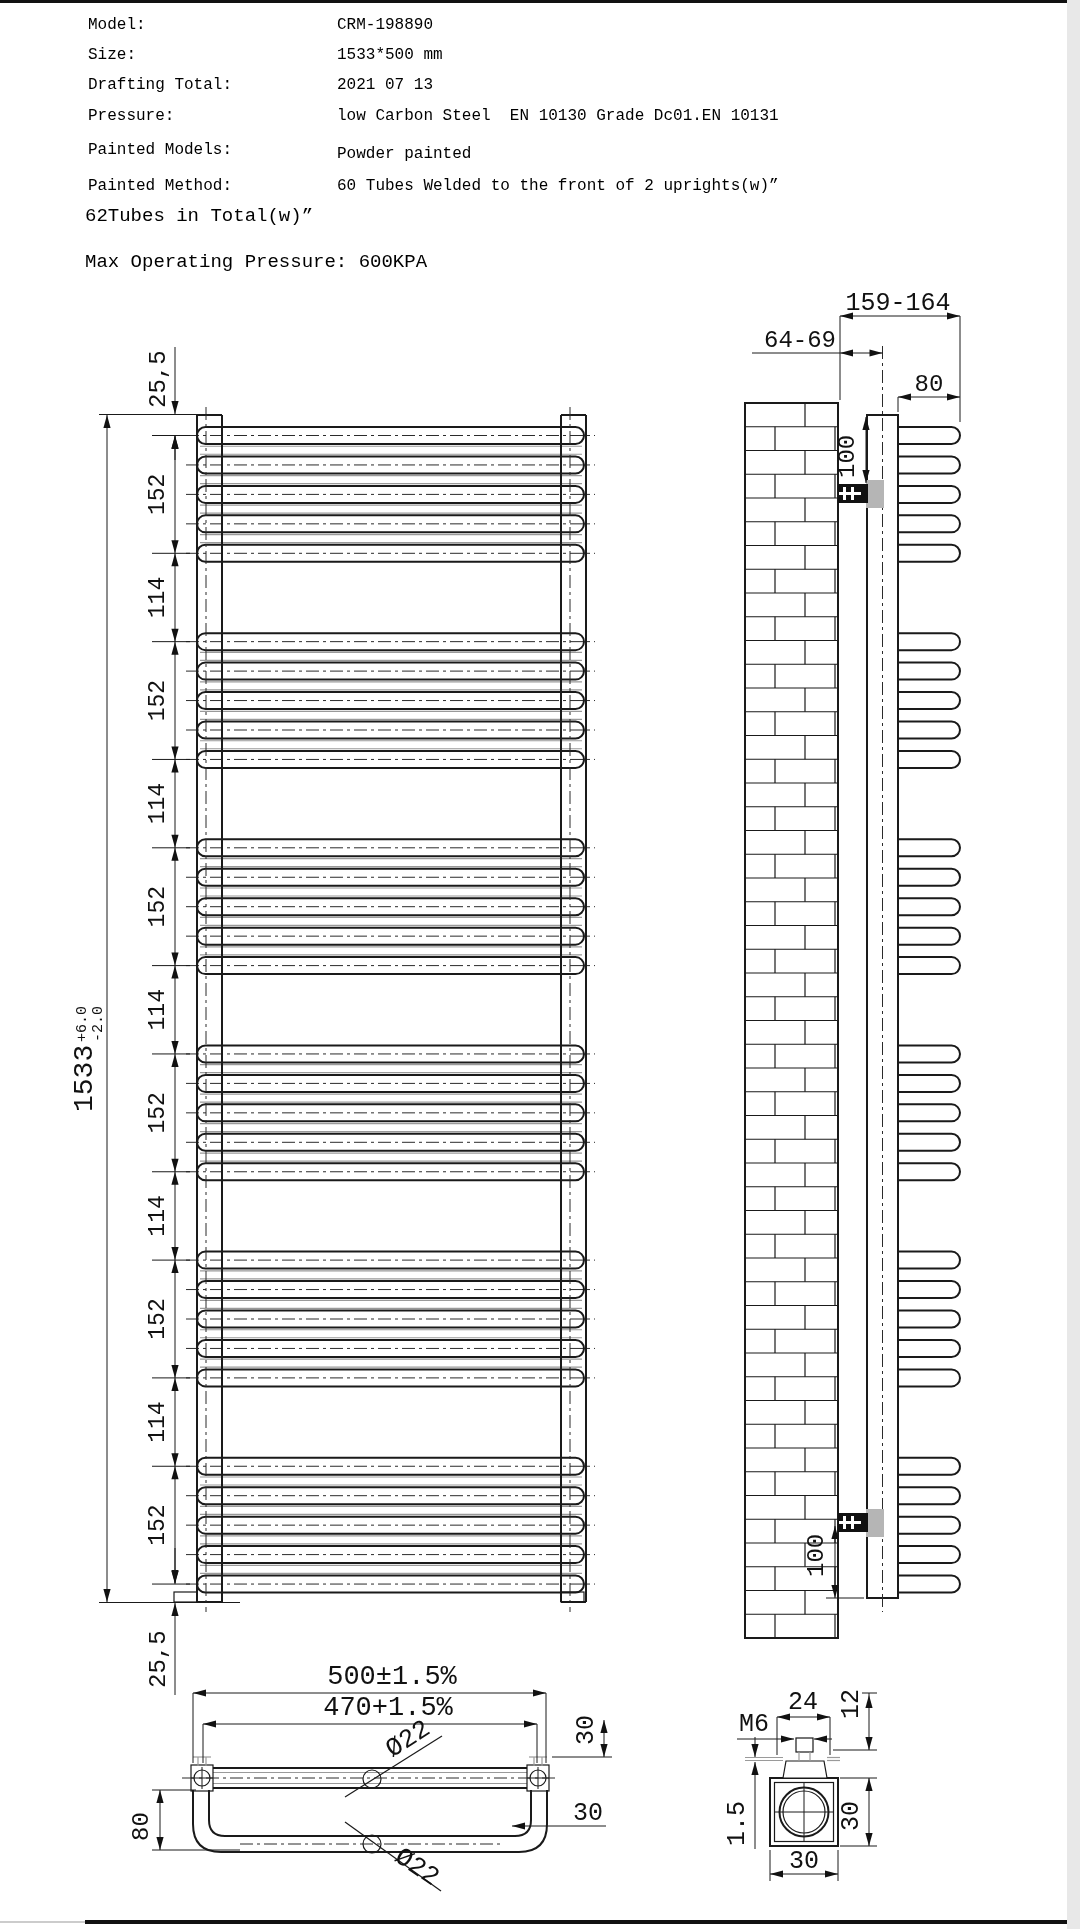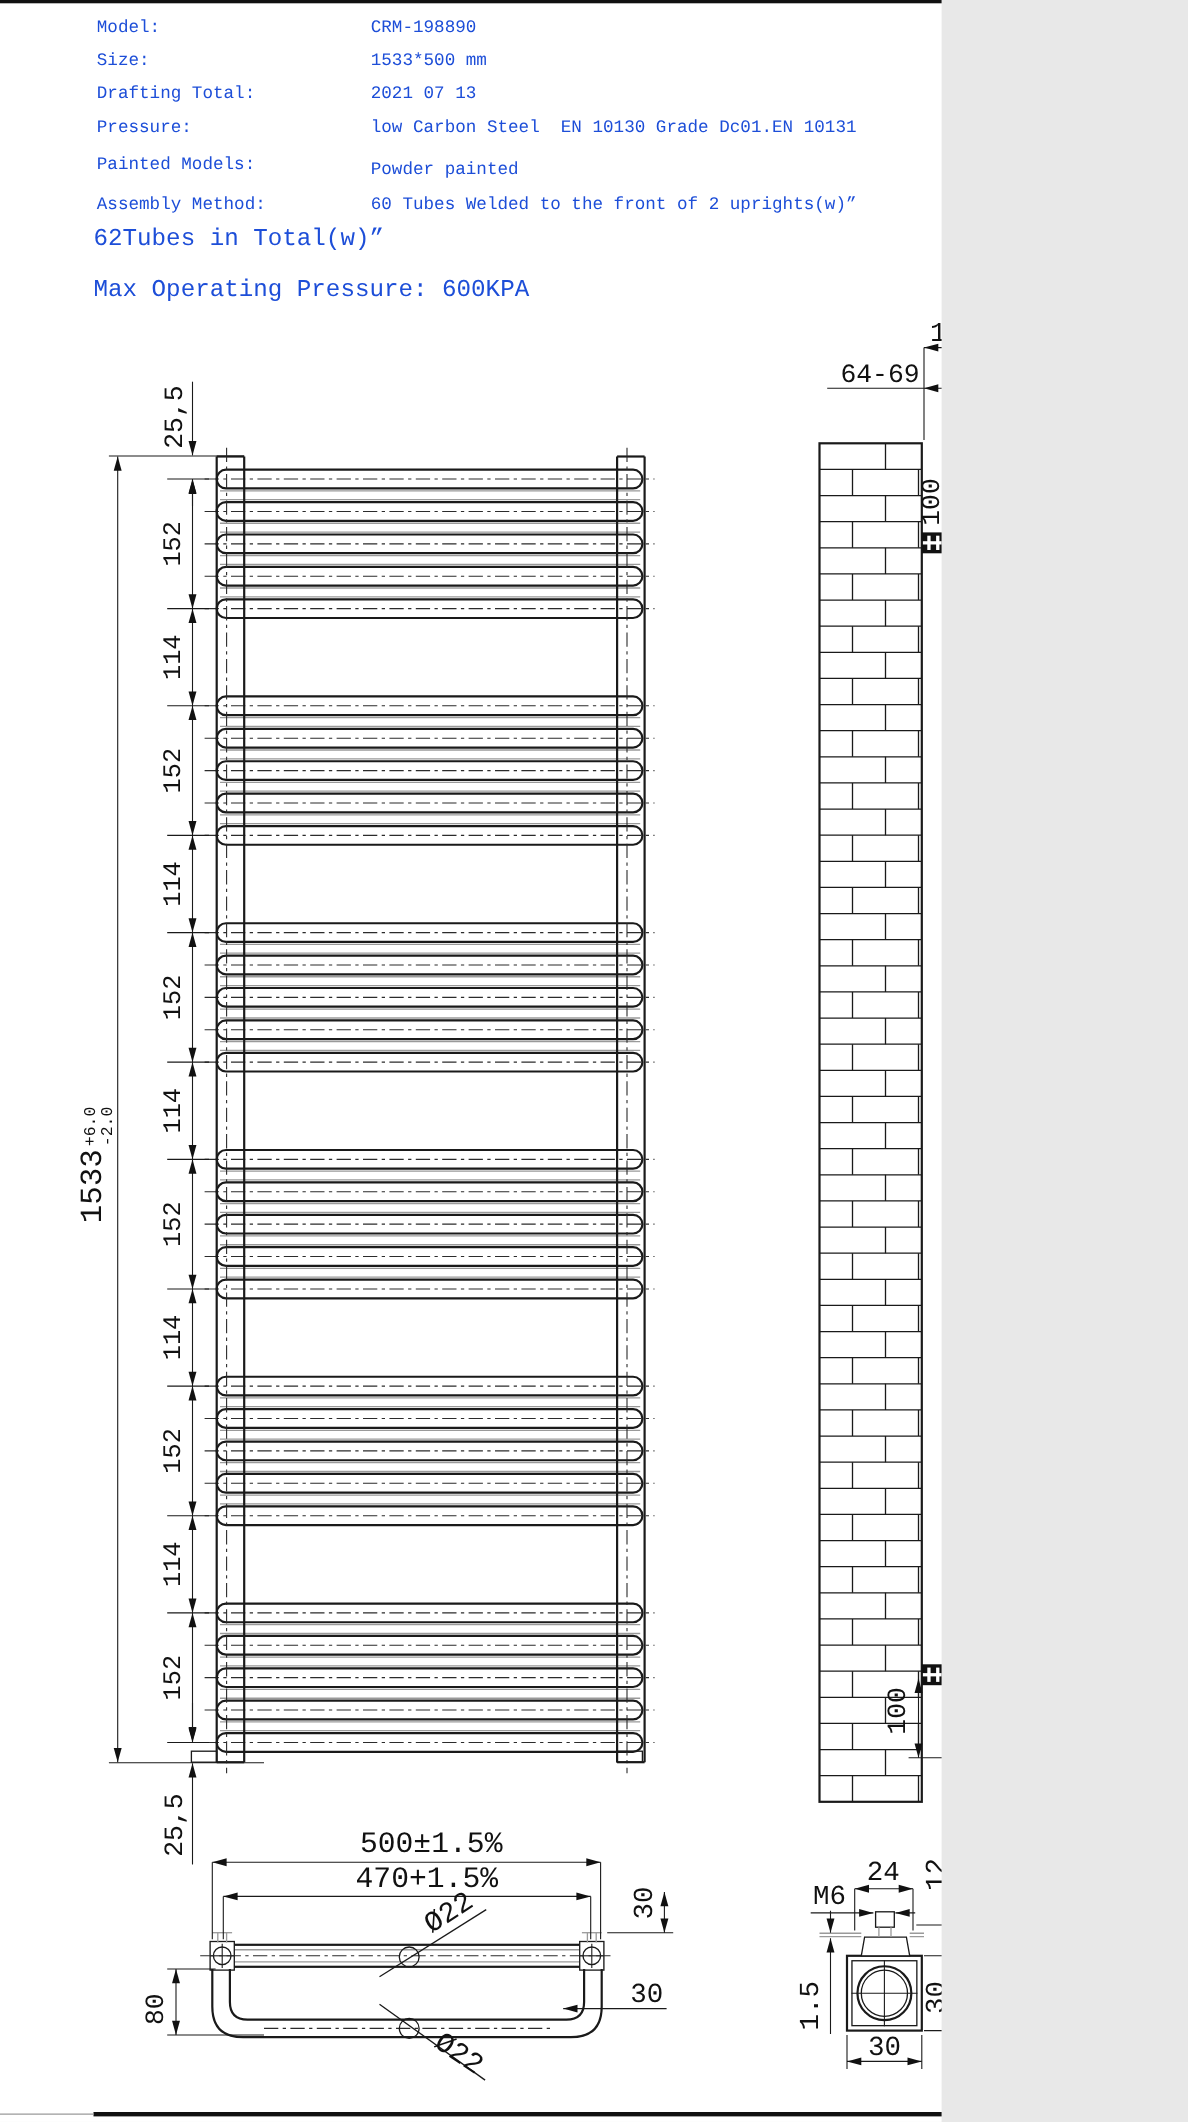--- a/index.html
+++ b/index.html
@@ -1,20 +1,20 @@
 <!DOCTYPE html>
 <html><head>
 <meta charset="utf-8">
 <style>
   html,body{margin:0;padding:0;background:#e8e8e8;}
-  .sheet{position:relative;width:856px;height:1929px;background:#ffffff;overflow:hidden;
-         font-family:"Liberation Mono","DejaVu Sans Mono",monospace;color:#1d4ed8;}
+  .sheet{position:relative;width:1067px;height:1929px;background:#ffffff;overflow:hidden;
+         font-family:"Liberation Mono","DejaVu Sans Mono",monospace;color:#000000;}
   .tb-label{position:absolute;left:88px;white-space:pre;}
   .tb-value{position:absolute;left:337px;white-space:pre;}
-  .tb-note{position:absolute;left:85px;white-space:pre;font-size:22px;}
+  .tb-note{position:absolute;left:85px;white-space:pre;font-size:19px;}
   svg text{font-family:"Liberation Mono","DejaVu Sans Mono",monospace;fill:#111;}
   .thick{stroke:#1a1a1a;stroke-width:2;fill:none;}
   .thin{stroke:#1a1a1a;stroke-width:1.2;fill:none;}
   .dim{stroke:#1a1a1a;stroke-width:1;fill:none;}
   .cl{stroke:#2b2b2b;stroke-width:1;fill:none;stroke-dasharray:13 4 3 4;}
   .gray{stroke:#9a9a9a;stroke-width:1.2;fill:none;}
   .wfill{fill:#ffffff;}
   .blk{fill:#111;stroke:none;}
 </style>
 </head>
@@ -27,21 +27,21 @@
     <div class="tb-label" style="top:16px">Model:</div>
     <div class="tb-value" style="top:16px">CRM-198890</div>
     <div class="tb-label" style="top:46px">Size:</div>
     <div class="tb-value" style="top:46px">1533*500 mm</div>
     <div class="tb-label" style="top:76px">Drafting Total:</div>
     <div class="tb-value" style="top:76px">2021 07 13</div>
     <div class="tb-label" style="top:107px">Pressure:</div>
     <div class="tb-value" style="top:107px">low Carbon Steel  EN 10130 Grade Dc01.EN 10131</div>
     <div class="tb-label" style="top:141px">Painted Models:</div>
     <div class="tb-value" style="top:145px">Powder painted</div>
-    <div class="tb-label" style="top:177px">Assembly Method:</div>
+    <div class="tb-label" style="top:177px">Painted Method:</div>
     <div class="tb-value" style="top:177px">60 Tubes Welded to the front of 2 uprights(w)”</div>
     <div class="tb-note" style="top:205px">62Tubes in Total(w)”</div>
     <div class="tb-note" style="top:251px">Max Operating Pressure: 600KPA</div>
   </div>
 
   
   <svg id="dwg" width="1080" height="1929" viewBox="0 0 1080 1929">
       <g>
         <rect x="0" y="0" width="1080" height="3" class="blk"></rect>
         <rect x="1074" y="0" width="4" height="1929" class="blk"></rect>

